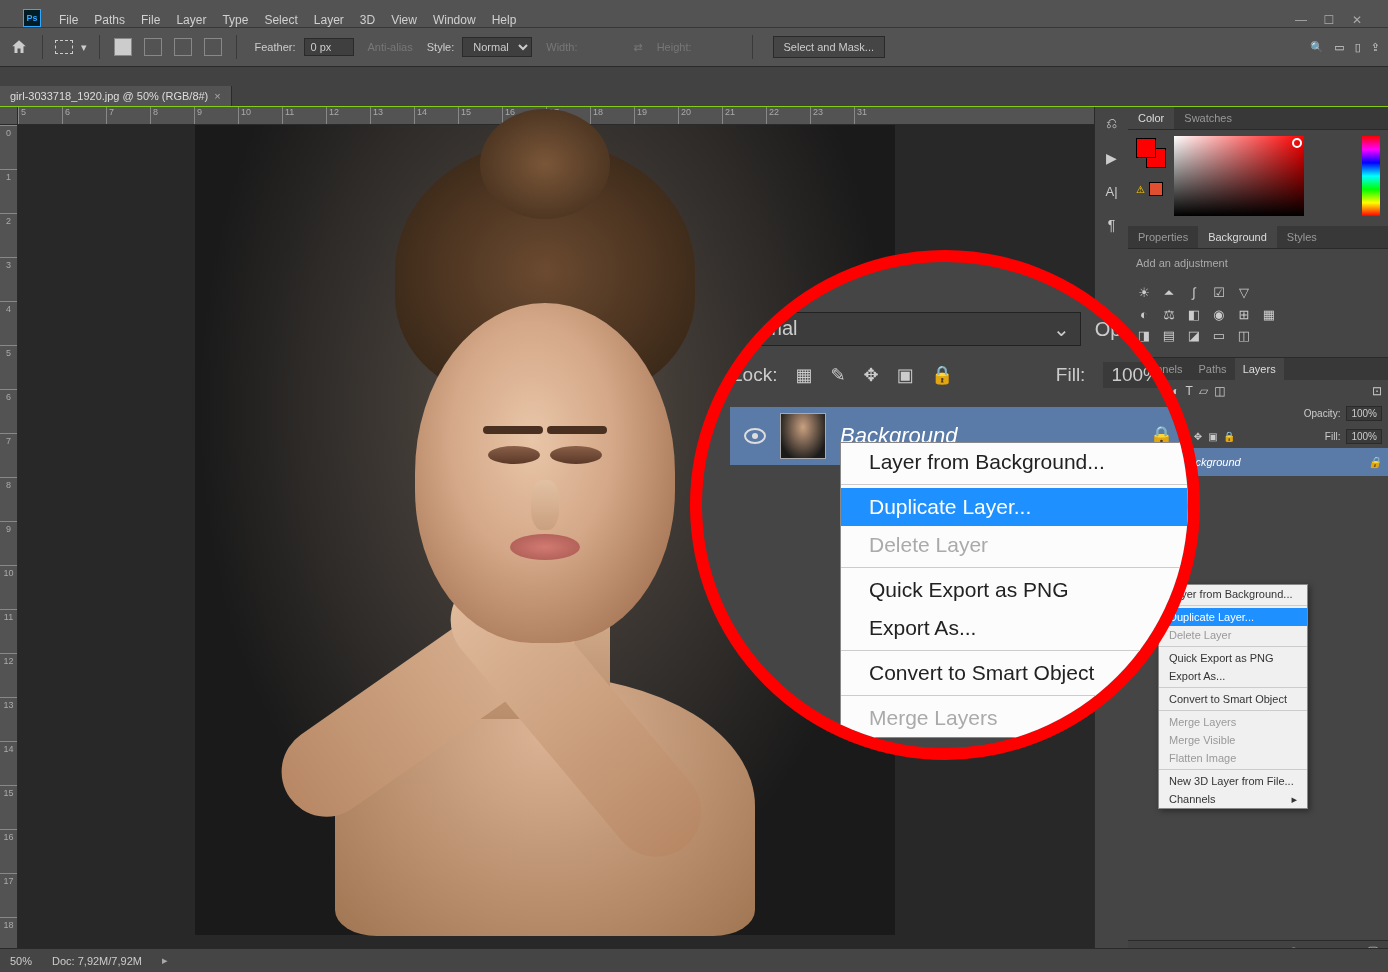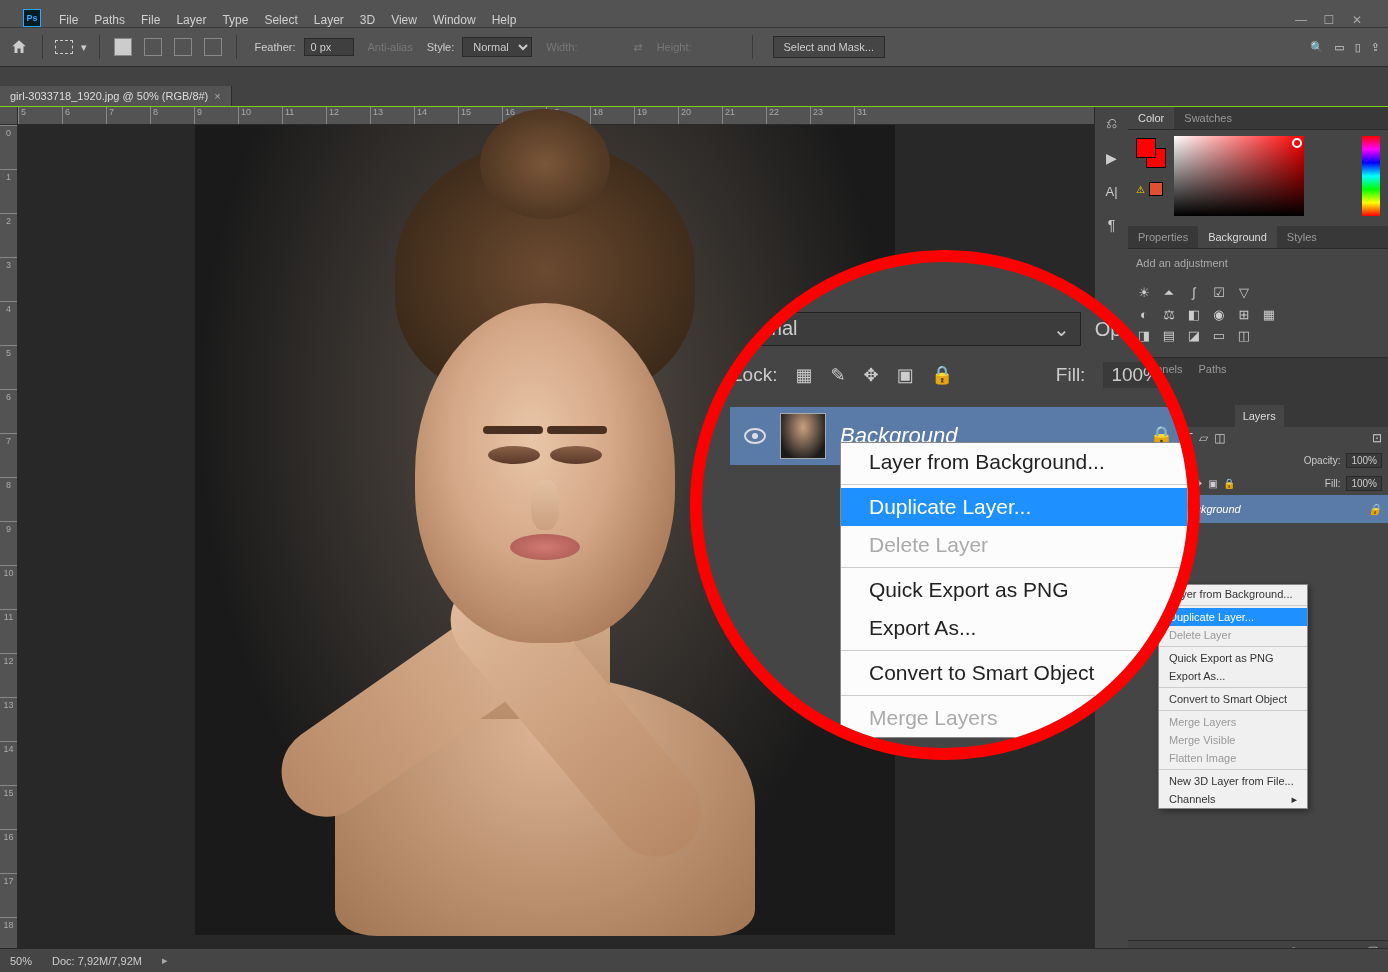--- a/index.html
+++ b/index.html
@@ -81,21 +81,21 @@
 
 
 .adj-panel .hint { color: #aaa; margin-bottom: 16px; display: block; }
 .adj-row { display: flex; gap: 9px; margin-bottom: 6px; color: #ccc; font-size: 13px; }
 .adj-row span { width: 16px; text-align: center; }
 
 
 .layers-area { flex: 1; border-top: 1px solid #2a2a2a; position: relative; }
 .layers-tabs { display: flex; background: #383838; }
 .layers-tab { padding: 5px 8px; color: #999; font-size: 11px; }
-.layers-tab.active { background: #454545; color: #ddd; margin-top: 47px; }
+.layers-tab.active { background: #454545; color: #ddd; }
 .layers-toolbar { display: flex; gap: 6px; padding: 4px 6px; color: #ccc; font-size: 12px; align-items: center; }
 .layers-toolbar .sp { flex: 1; }
 .layer-row-small { display: flex; align-items: center; padding: 3px 6px; gap: 6px; background: #5a7aa8; color: #fff; font-style: italic; font-size: 11px; }
 .layer-row-small .thumb { width: 22px; height: 22px; background: #333; border: 1px solid #888; }
 .layer-controls { padding: 4px 6px; display: flex; align-items: center; gap: 6px; font-size: 10px; color: #ccc; }
 .layer-controls .field { background: #3a3a3a; padding: 1px 4px; border: 1px solid #2a2a2a; }
 
 
 .ctx-small { position: absolute; left: 1158px; top: 584px; width: 150px; background: #f0f0f0; color: #333; border: 1px solid #888; font-size: 11px; box-shadow: 2px 2px 6px rgba(0,0,0,.4); z-index: 5; }
 .ctx-small .mi { padding: 3px 10px; }

